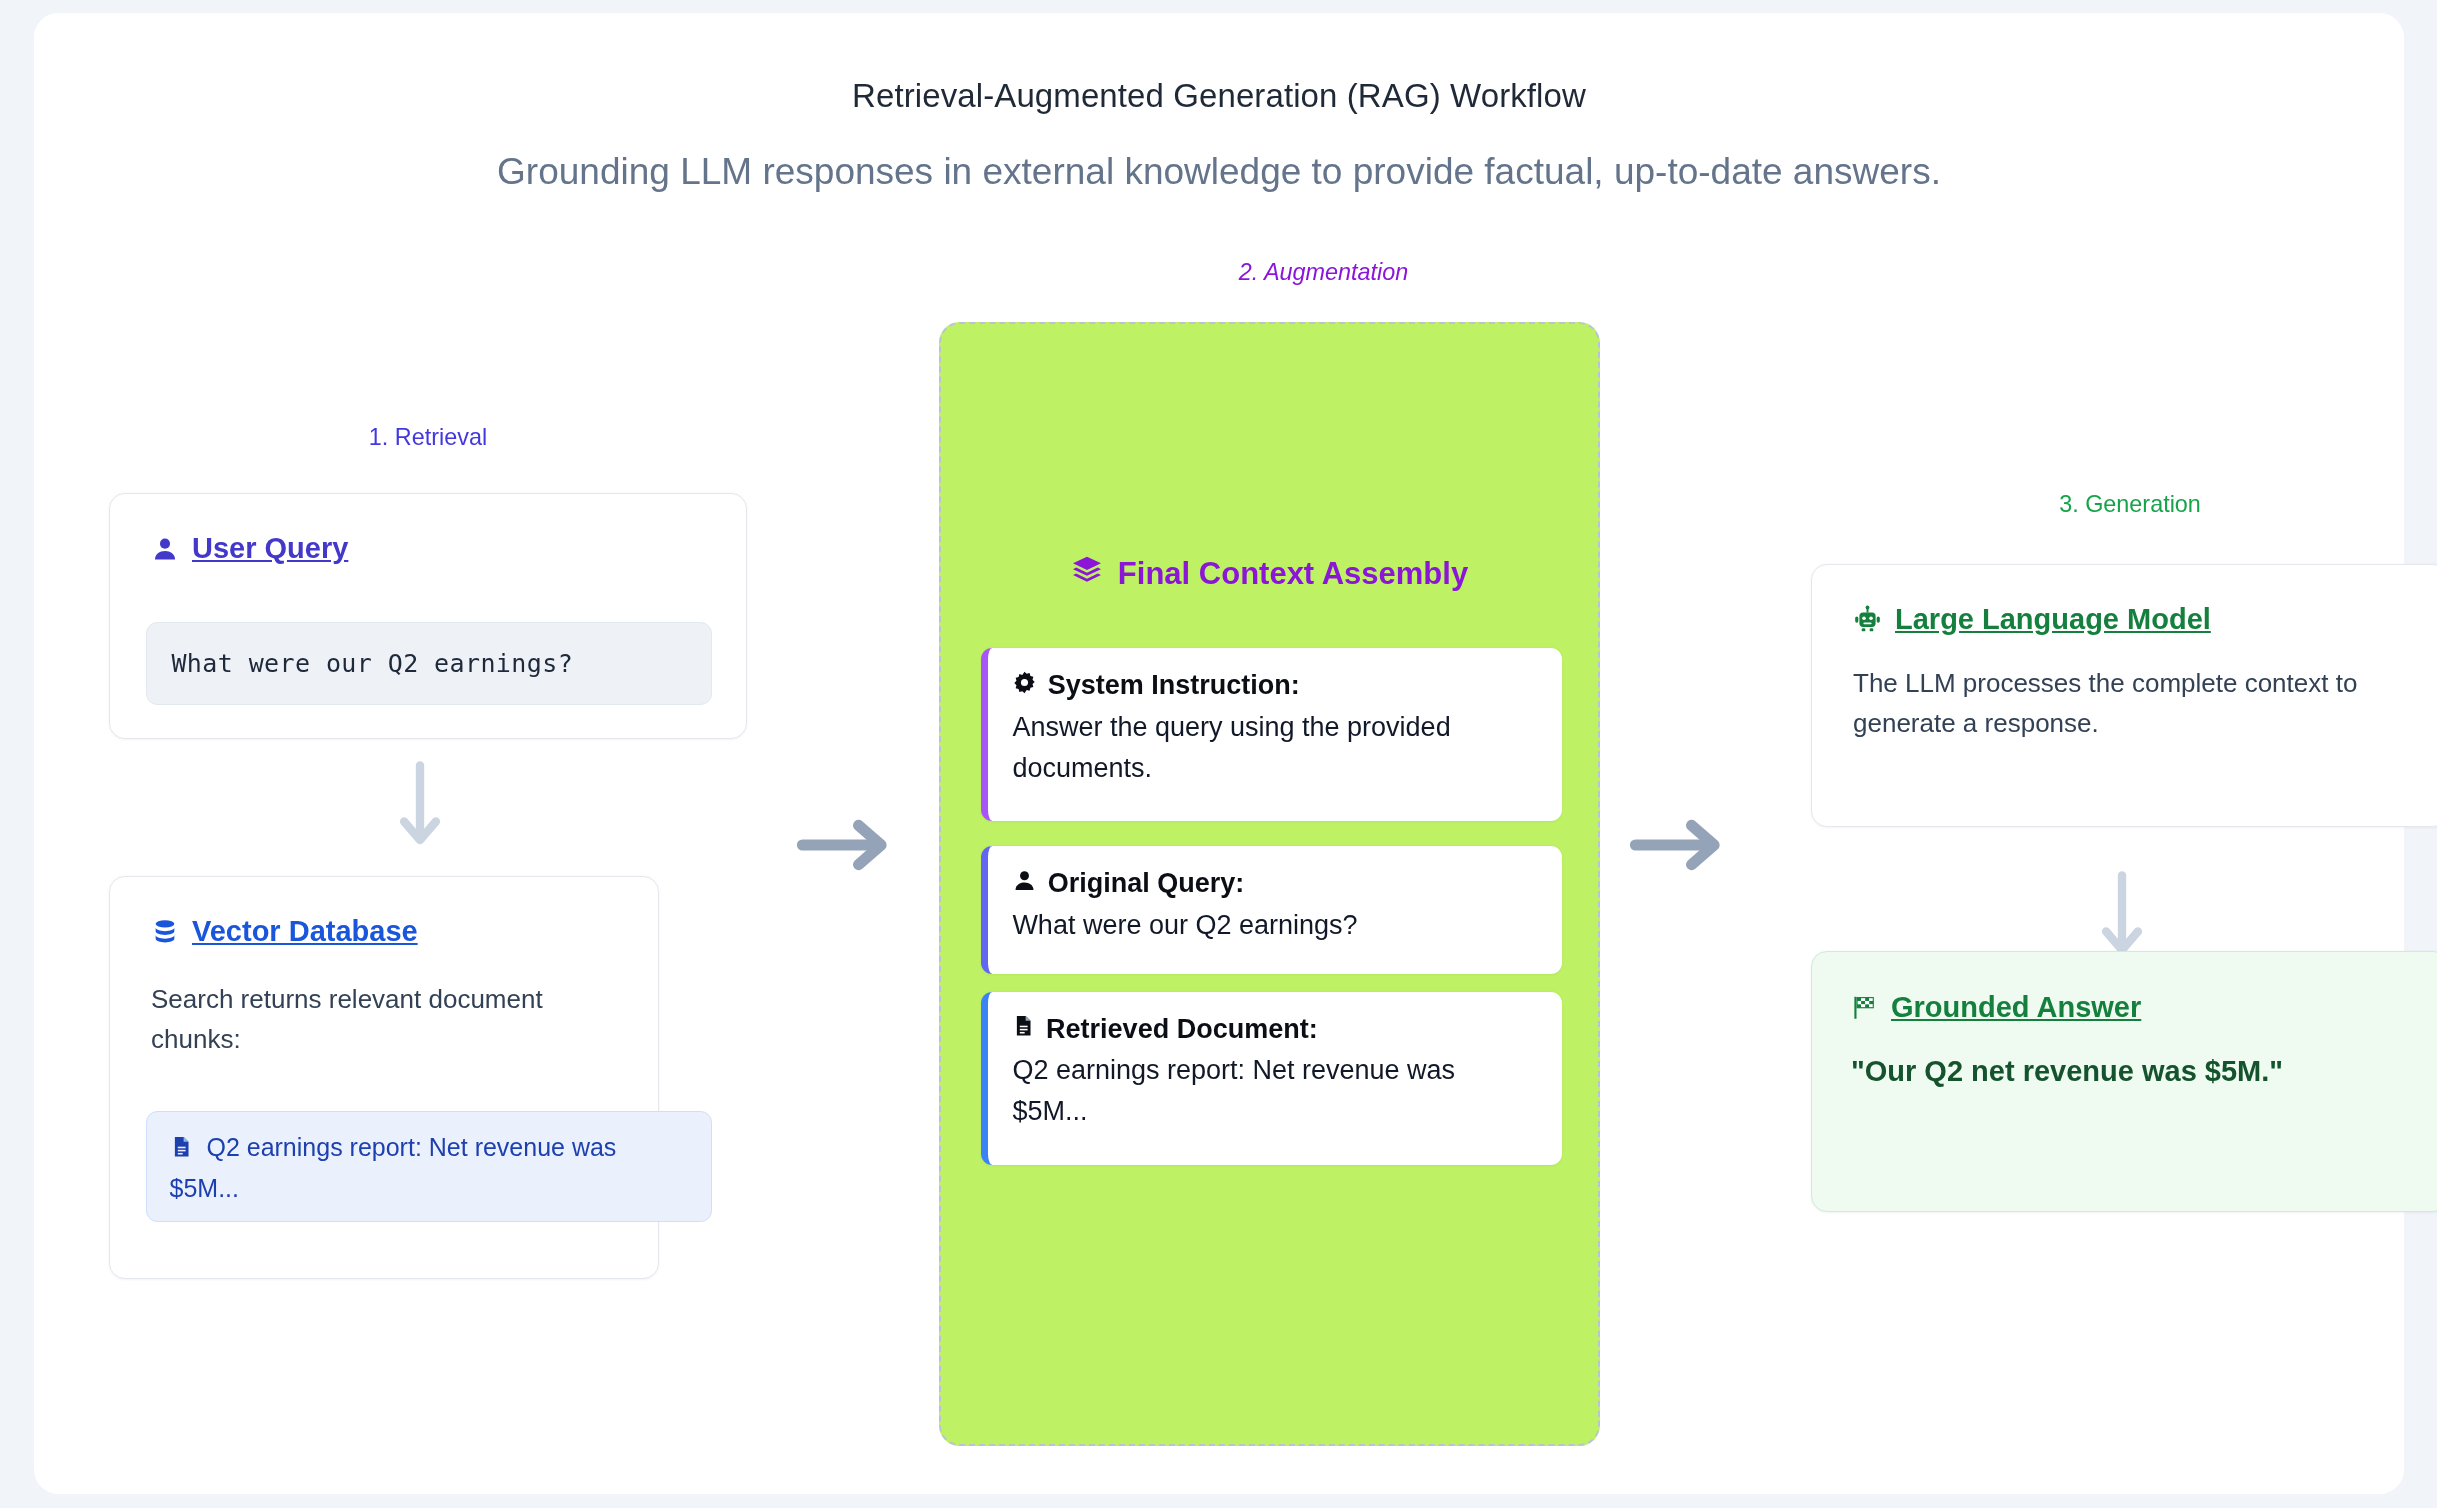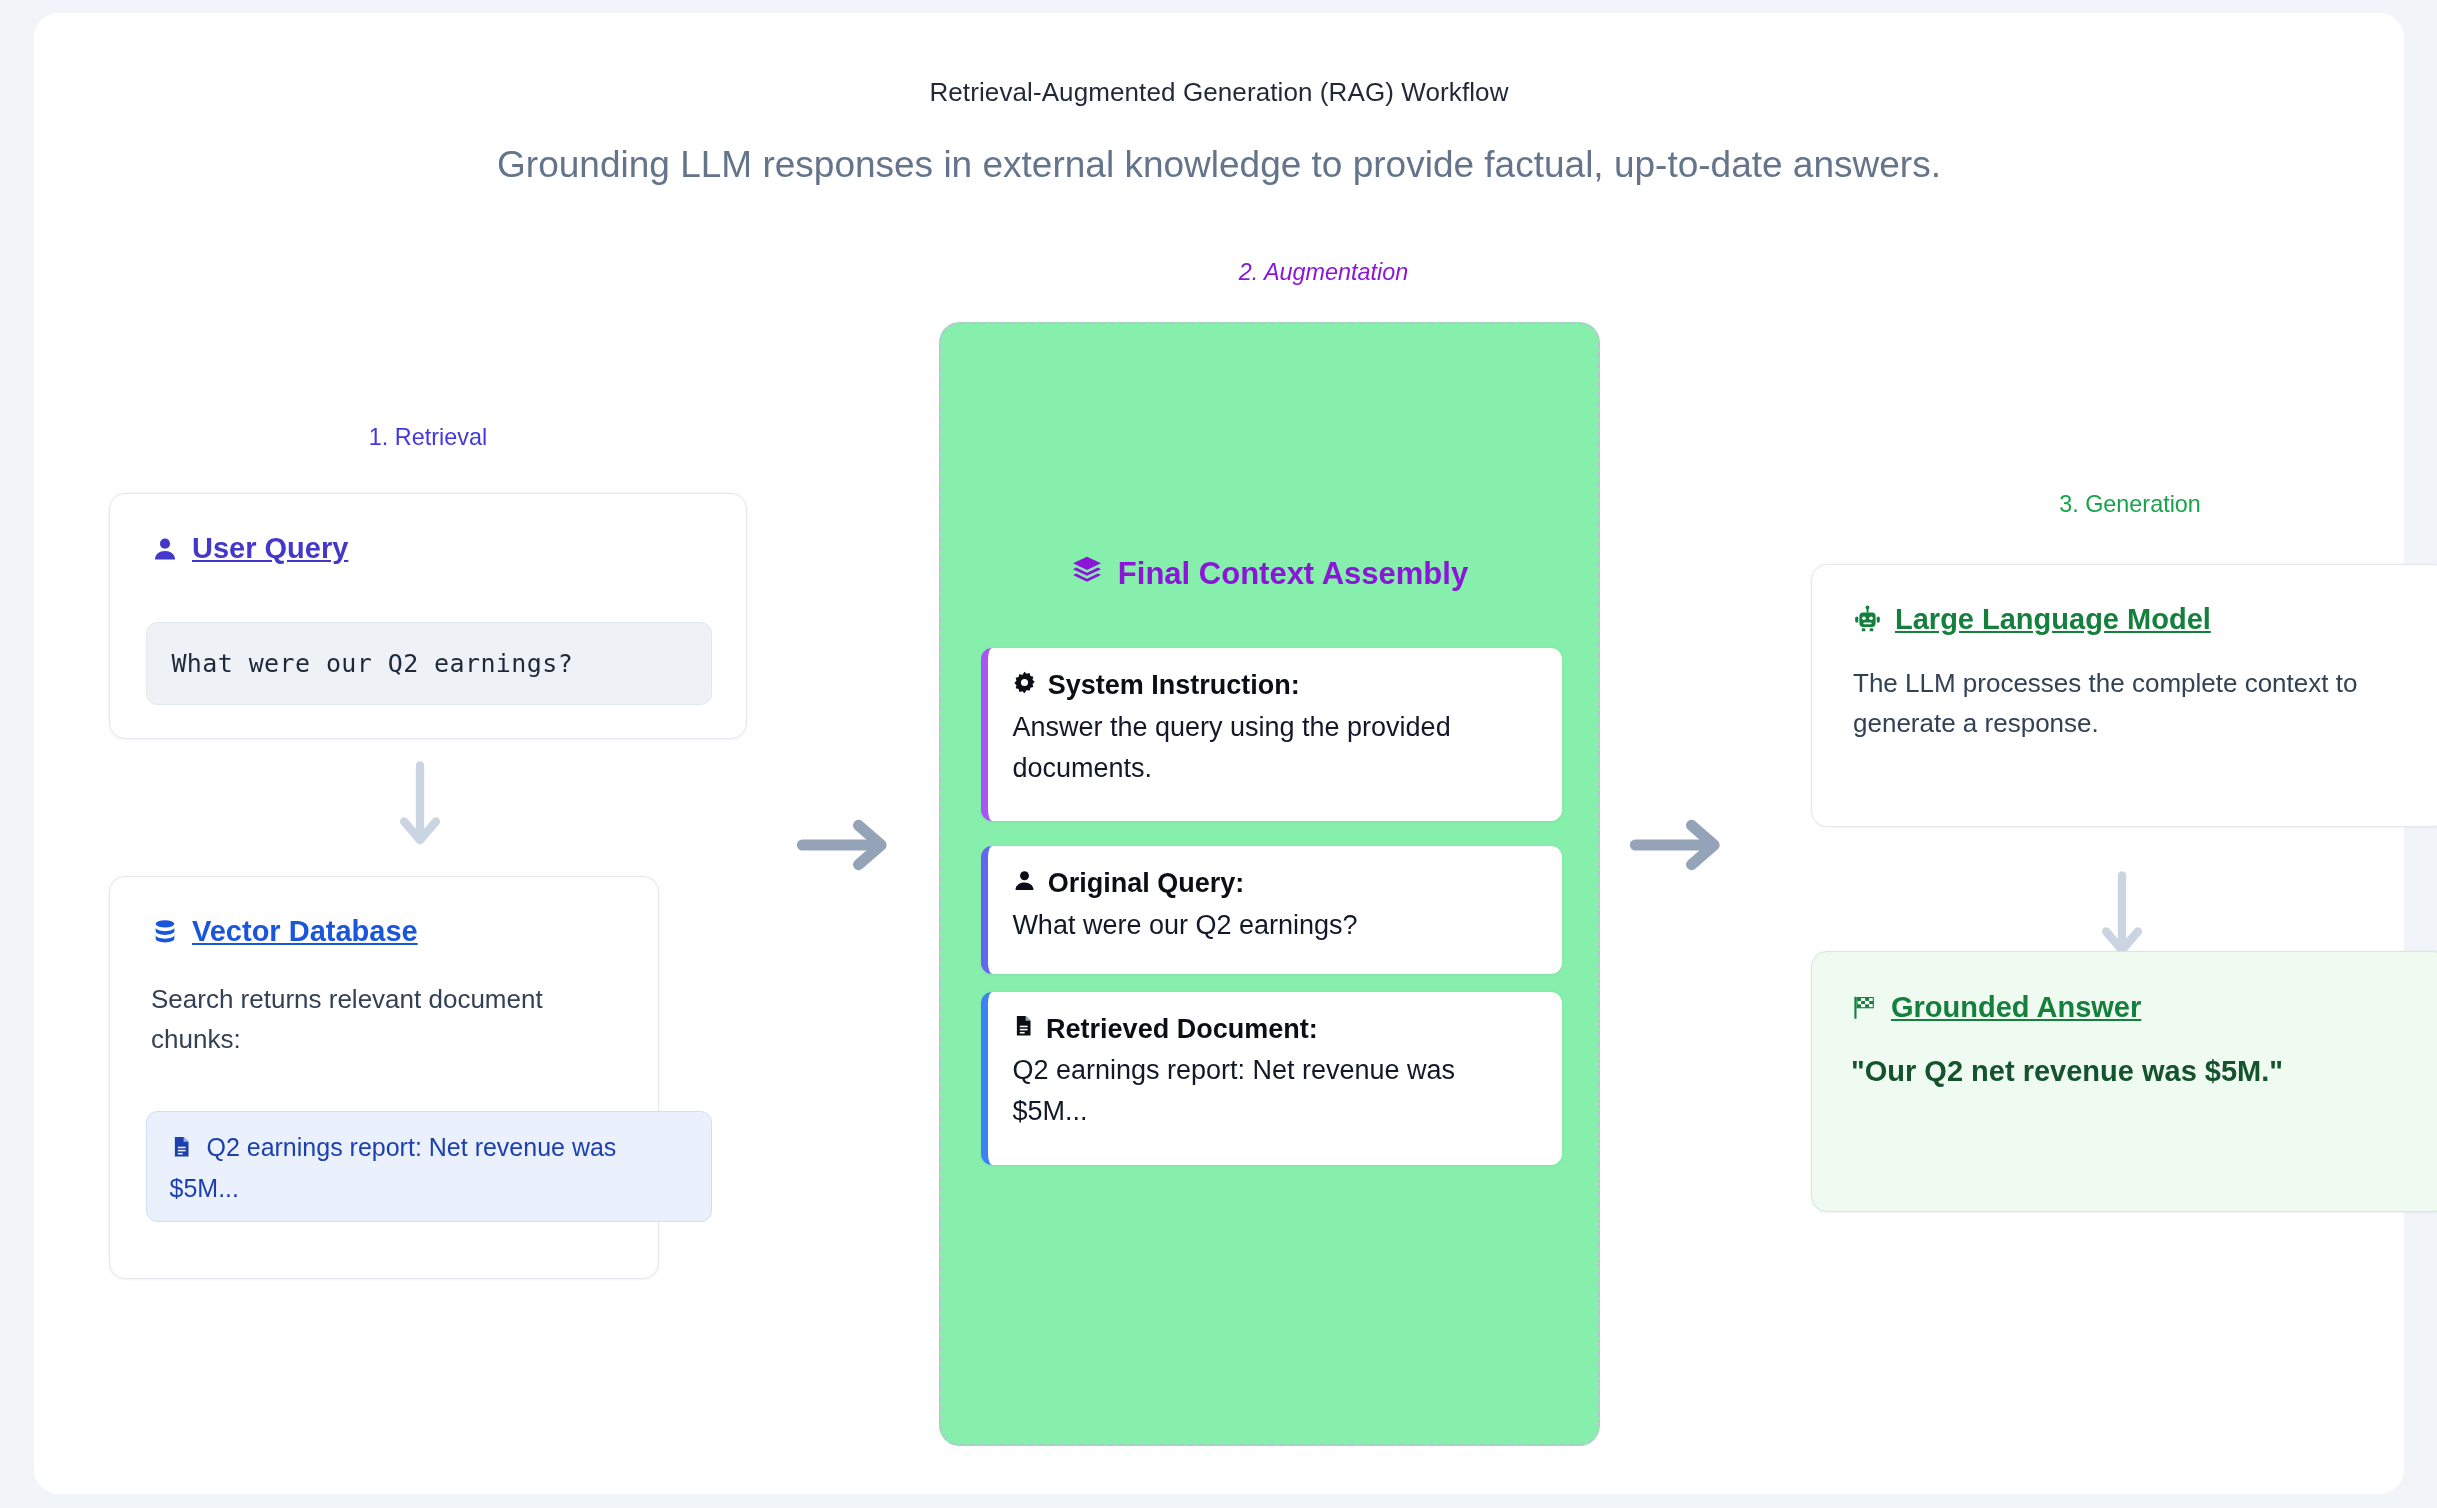--- a/index.html
+++ b/index.html
@@ -17,21 +17,21 @@
     top: 13px;
     width: 2370px;
     height: 1481px;
     background: #ffffff;
     border-radius: 24.4px;
   }
 
   
   .header { position: absolute; left: 0; top: 0; width: 100%; text-align: center; }
   .title {
-    font-size: 26px;
+    font-size: 33px;
     color: #1f2937;
     letter-spacing: 0.1px;
     margin-top: 64px;
     font-weight: 400;
   }
   .subtitle {
     font-size: 37px;
     color: #64748b;
     margin-top: 36px;
     font-weight: 400;
@@ -111,21 +111,21 @@
   #arrow-right-1 { position: absolute; left: 761px;  top: 802px; }
   #arrow-right-2 { position: absolute; left: 1594px; top: 802px; }
 
   
   #label-augmentation { left: 959px; top: 246px; width: 661px; color: #8b16d8; font-style: italic; }
 
   #dashed-container {
     position: absolute;
     left: 905px; top: 309px;
     width: 661px; height: 1124px;
-    background: #86efac;
+    background: #bef264;
     border: 2.3px dashed #b8c4d4;
     border-radius: 20.6px;
   }
   #ctx-heading {
     position: absolute;
     left: 0; top: 230px;
     width: 100%;
     display: flex; align-items: center; justify-content: center;
     gap: 15px;
     font-size: 31px; font-weight: bold;

